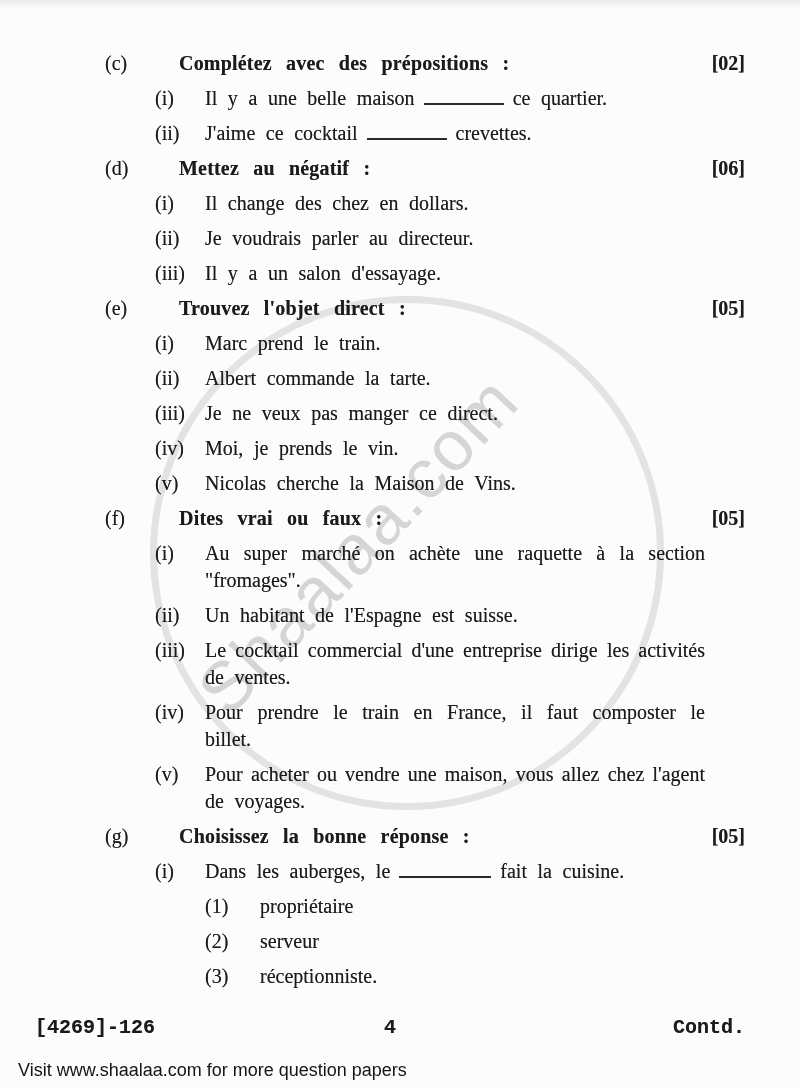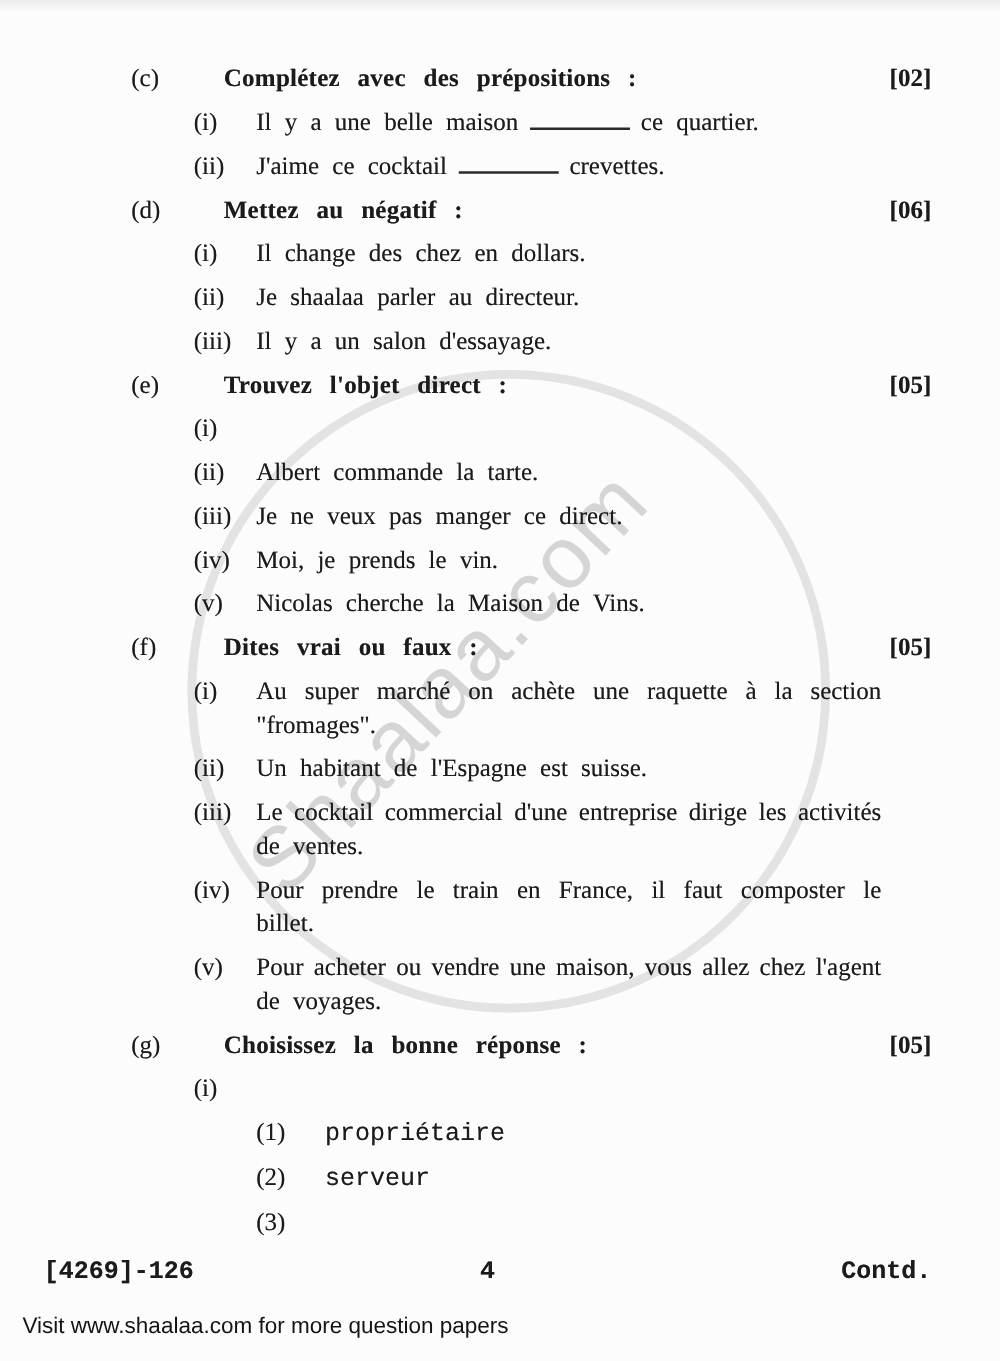--- a/index.html
+++ b/index.html
@@ -49,39 +49,39 @@
     display:grid;grid-template-columns:50px 500px;
     margin-left:50px;align-items:baseline;
   }
   .itext{word-spacing:0.28em;}
   .itext .l1{text-align:justify;text-align-last:justify;word-spacing:0.15em;}
   .itext .l2{word-spacing:0.28em;}
   .opt{
     display:grid;grid-template-columns:55px auto;
     margin-left:100px;align-items:baseline;
   }
-  .otext{word-spacing:0.2em;font-family:Liberation Mono, monospace;}
+  .otext{word-spacing:0.2em;}
   .blank{
     display:inline-block;width:80px;height:4px;
     border-bottom:2px solid #2a2a2a;
     margin:0 9px;vertical-align:baseline;
   }
   .blank.wide{width:92px;}
   
   .content, .footer{text-shadow:0 0 0.5px rgba(20,20,20,0.55);}
   
   .footer{
     position:relative;z-index:1;
     margin:12px 55px 0 35px;
     display:grid;grid-template-columns:1fr auto 1fr;
     align-items:baseline;
     font-size:20px;font-weight:bold;line-height:27px;
     font-family:Liberation Mono, monospace;
   }
-  .footer .fright{justify-self:end;}
+  .footer .fright{justify-self:end;margin-top:12px;}
   .footer .fcenter{justify-self:center;}
   .visitbar{
     position:relative;z-index:1;
     margin:16px 0 0 18px;
     font-family:"Liberation Sans", sans-serif;
     font-size:18px;color:#141414;line-height:27px;
   }
 </style>
 </head>
 <body>
@@ -112,34 +112,35 @@
       <span class="slabel">(d)</span>
       <span class="stitle">Mettez au négatif :</span>
       <span class="smarks">[06]</span>
     </div>
     <div class="row item">
       <span class="inum">(i)</span>
       <span class="itext">Il change des chez en dollars.</span>
     </div>
     <div class="row item">
       <span class="inum">(ii)</span>
-      <span class="itext">Je shaalaa parler au directeur.</span>
+      <span class="itext">Je voudrais parler au directeur.</span>
     </div>
     <div class="row item">
       <span class="inum">(iii)</span>
       <span class="itext">Il y a un salon d'essayage.</span>
     </div>
 
     <div class="row sec">
       <span class="slabel">(e)</span>
       <span class="stitle">Trouvez l'objet direct :</span>
       <span class="smarks">[05]</span>
     </div>
     <div class="row item">
       <span class="inum">(i)</span>
+      <span class="itext">Marc prend le train.</span>
     </div>
     <div class="row item">
       <span class="inum">(ii)</span>
       <span class="itext">Albert commande la tarte.</span>
     </div>
     <div class="row item">
       <span class="inum">(iii)</span>
       <span class="itext">Je ne veux pas manger ce direct.</span>
     </div>
     <div class="row item">
@@ -189,31 +190,33 @@
       </div>
     </div>
 
     <div class="row sec">
       <span class="slabel">(g)</span>
       <span class="stitle">Choisissez la bonne réponse :</span>
       <span class="smarks">[05]</span>
     </div>
     <div class="row item">
       <span class="inum">(i)</span>
+      <span class="itext"><span>Dans les auberges, le</span><span class="blank wide"></span><span>fait la cuisine.</span></span>
     </div>
     <div class="row opt">
       <span class="onum">(1)</span>
       <span class="otext">propriétaire</span>
     </div>
     <div class="row opt">
       <span class="onum">(2)</span>
       <span class="otext">serveur</span>
     </div>
     <div class="row opt">
       <span class="onum">(3)</span>
+      <span class="otext">réceptionniste.</span>
     </div>
 
   </div>
 
   <div class="footer">
     <span class="fleft">[4269]-126</span>
     <span class="fcenter">4</span>
     <span class="fright">Contd.</span>
   </div>
 

